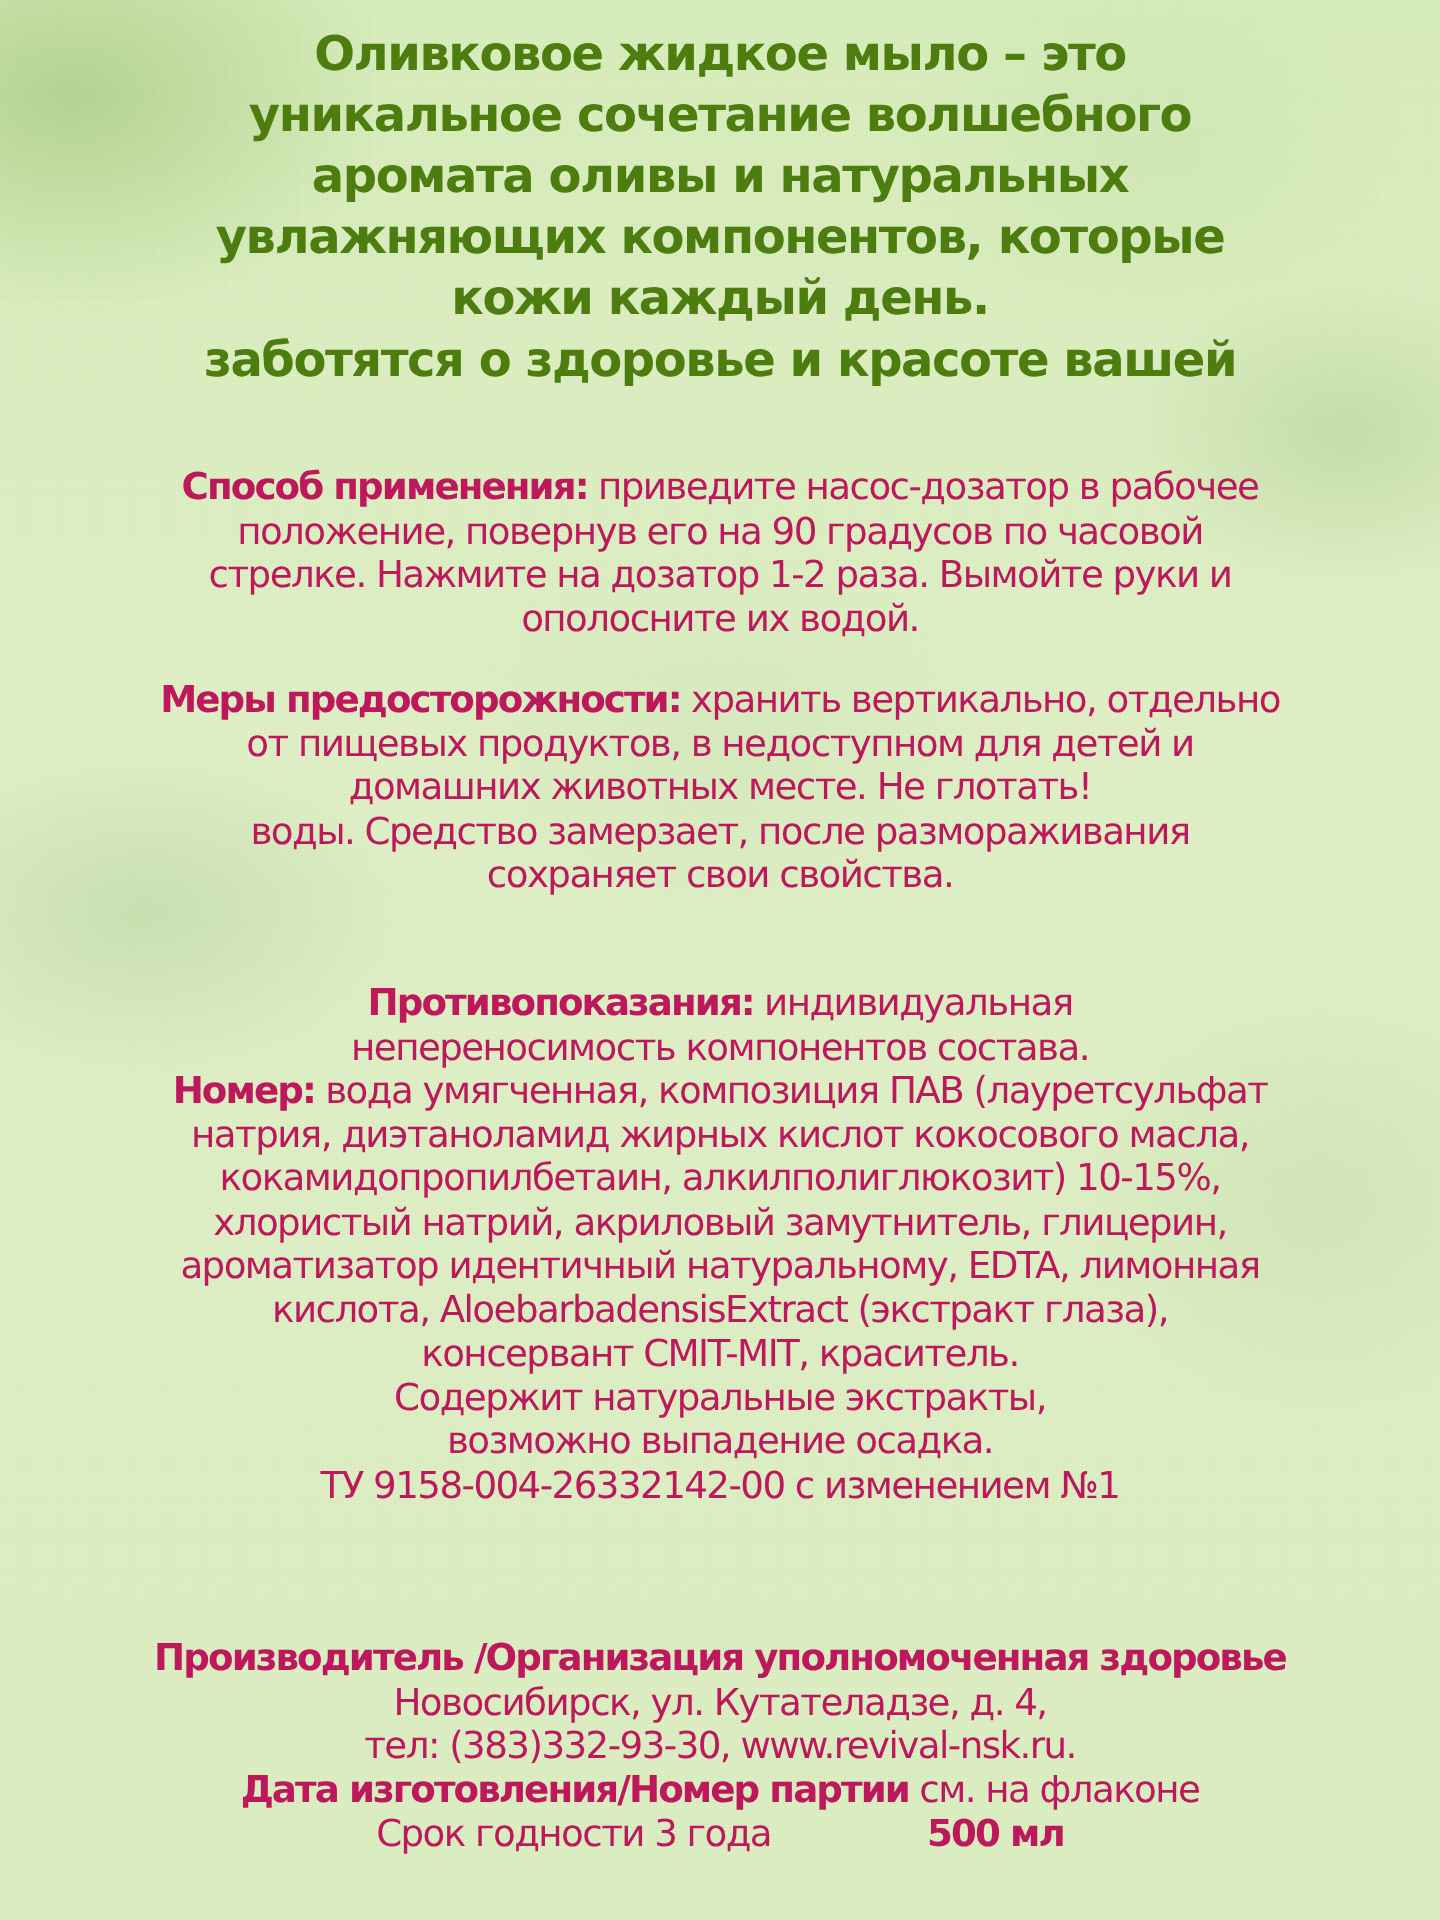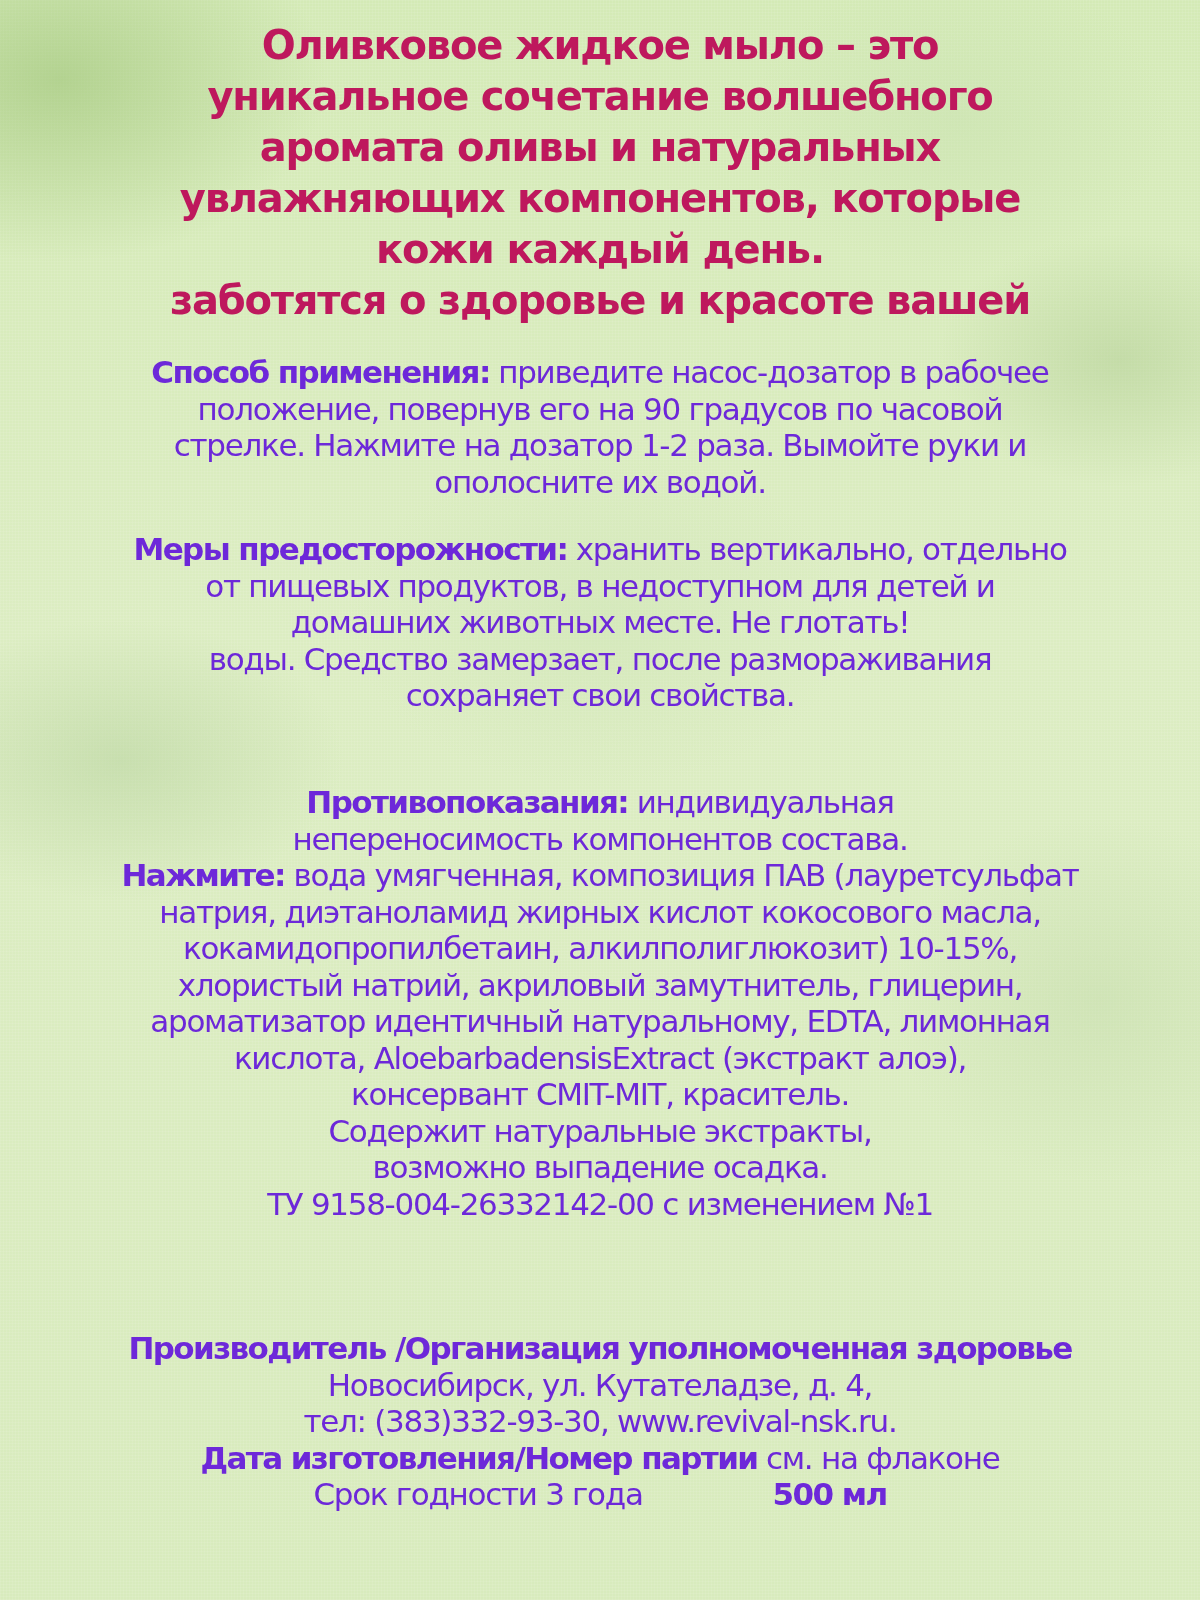--- a/index.html
+++ b/index.html
@@ -35,31 +35,32 @@
     .headline {
       position: absolute;
       left: 100px;
       top: 20px;
       width: 1000px;
       text-align: center;
       font-weight: bold;
       font-size: 40px;
       line-height: 51px;
       letter-spacing: -1.2px;
-      color: #be185d;
+      color: #4d7c0f;
     }
     .headline .hl-line { display: block; white-space: nowrap; }
     .body-block {
       position: absolute;
       left: 40px;
       width: 1120px;
       font-size: 31px;
       line-height: 36.5px;
       letter-spacing: -1.3px;
-      color: #6d28d9;
+      color: #be185d;
+      margin-top: 34px;
     }
     .body-block .ln { display: block; white-space: nowrap; }
     .b { font-weight: bold; letter-spacing: -1.6px; }
     #usage-section { top: 354px; }
     #precautions-section { top: 531px; }
     #contra-section { top: 784px; }
     #composition-section { top: 857px; }
     #manufacturer-section { top: 1330px; }
   </style>
 </head>
@@ -90,26 +91,26 @@
     <span class="ln">воды. Средство замерзает, после размораживания</span>
     <span class="ln">сохраняет свои свойства.</span>
   </div>
 
   <div class="body-block" id="contra-section">
     <span class="ln"><span class="b">Противопоказания:</span><span> индивидуальная</span></span>
     <span class="ln">непереносимость компонентов состава.</span>
   </div>
 
   <div class="body-block" id="composition-section">
-    <span class="ln"><span class="b">Нажмите:</span><span> вода умягченная, композиция ПАВ (лауретсульфат</span></span>
+    <span class="ln"><span class="b">Номер:</span><span> вода умягченная, композиция ПАВ (лауретсульфат</span></span>
     <span class="ln">натрия, диэтаноламид жирных кислот кокосового масла,</span>
     <span class="ln">кокамидопропилбетаин, алкилполиглюкозит) 10-15%,</span>
     <span class="ln">хлористый натрий, акриловый замутнитель, глицерин,</span>
     <span class="ln">ароматизатор идентичный натуральному,  EDTA, лимонная</span>
-    <span class="ln">кислота, AloebarbadensisExtract (экстракт алоэ),</span>
+    <span class="ln">кислота, AloebarbadensisExtract (экстракт глаза),</span>
     <span class="ln">консервант CMIT-MIT, краситель.</span>
     <span class="ln">Содержит натуральные экстракты,</span>
     <span class="ln">возможно выпадение осадка.</span>
     <span class="ln">ТУ 9158-004-26332142-00 с изменением №1</span>
   </div>
 
   <div class="body-block" id="manufacturer-section">
     <span class="ln b">Производитель /Организация уполномоченная здоровье</span>
     <span class="ln">Новосибирск, ул. Кутателадзе, д. 4,</span>
     <span class="ln">тел: (383)332-93-30, www.revival-nsk.ru.</span>

